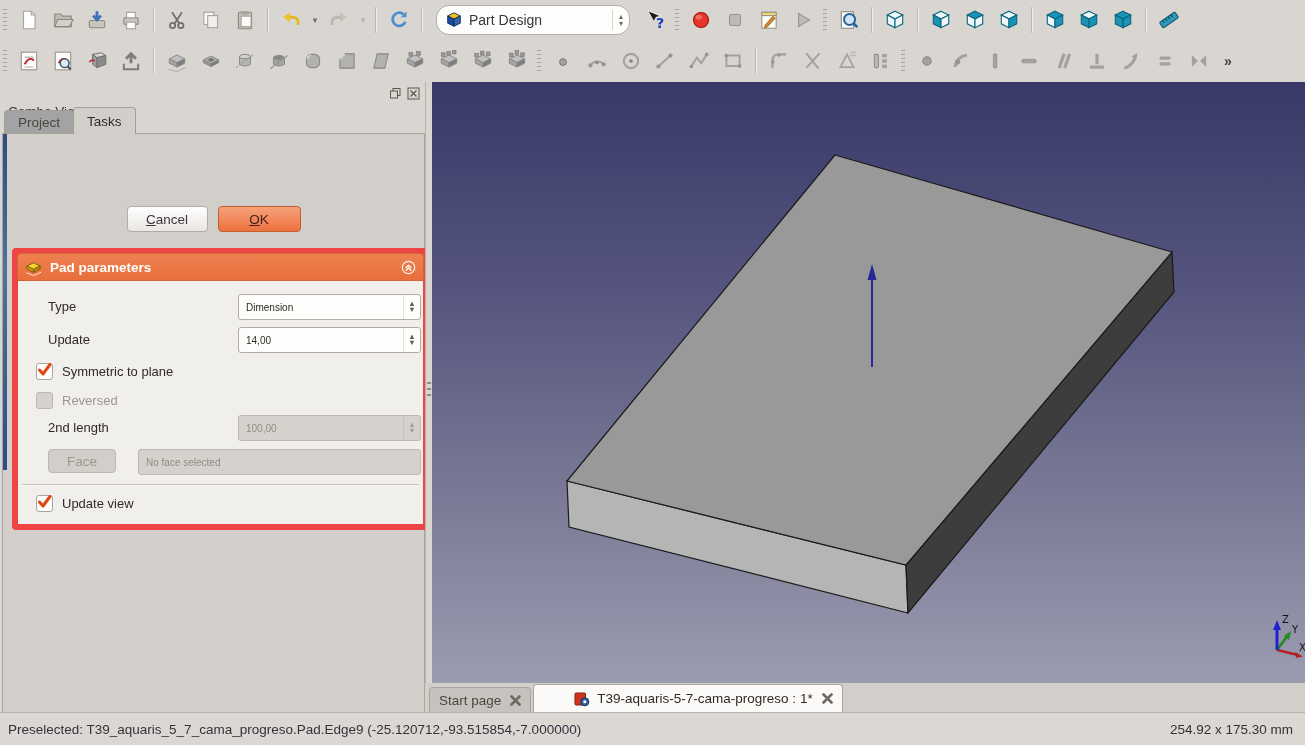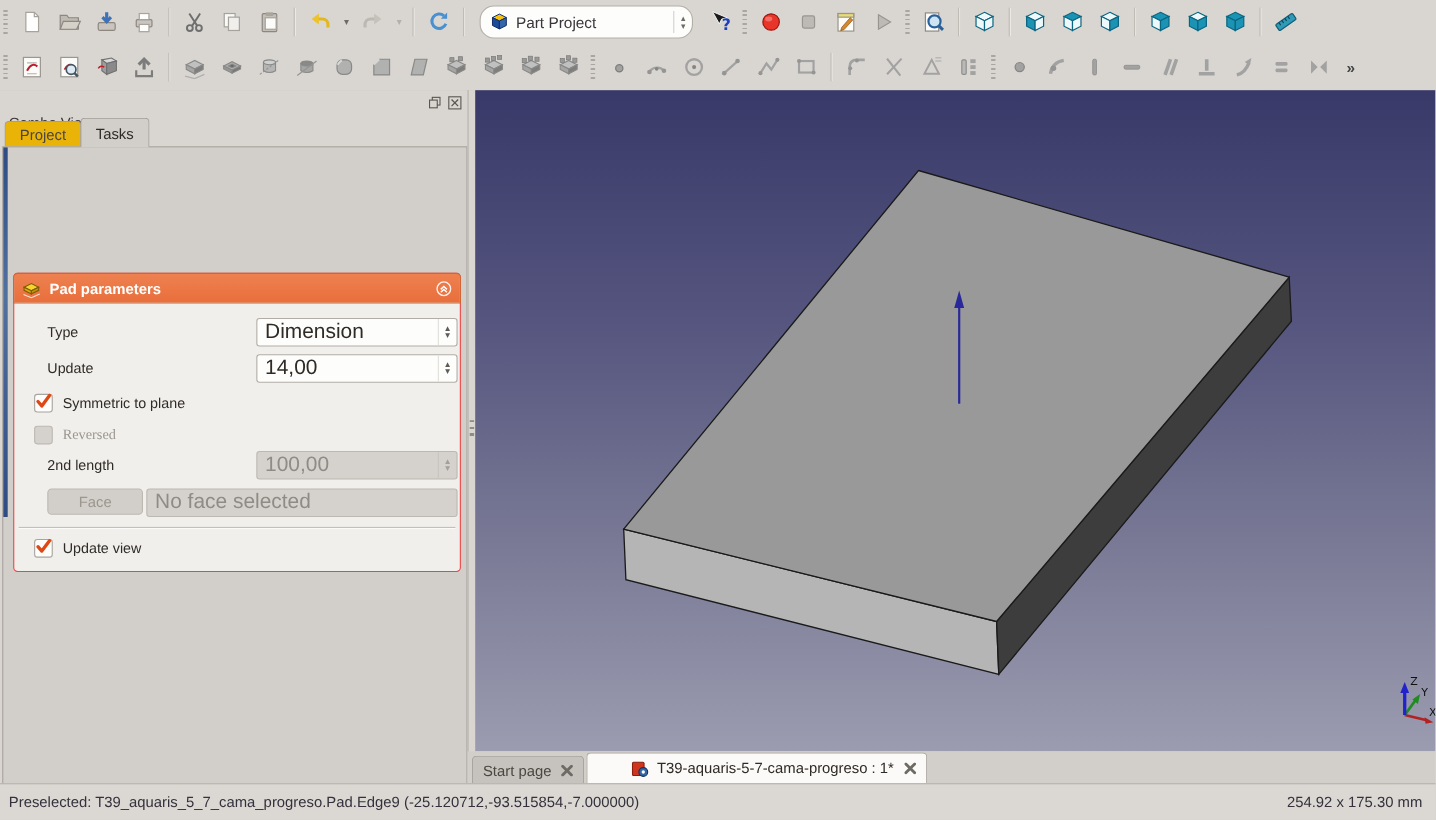--- a/index.html
+++ b/index.html
@@ -30,59 +30,59 @@
   #main{position:absolute;top:82px;left:0;width:1305px;height:630px;}
   
   #combo-panel{position:absolute;left:0;top:0;width:425px;height:630px;background:#d9d6d2;}
   #combo-titlebar{position:absolute;left:0;top:0;width:100%;height:22px;display:flex;align-items:center;}
   #combo-title{margin-left:8px;font-size:13.5px;color:#3a363b;flex:1;margin-top:37px;}
   .title-btn{width:13px;height:13px;margin-right:5px;background:none;border:none;padding:0;display:flex;}
   .title-btn svg{width:13px;height:13px;}
   #combo-tabs{position:absolute;left:4px;top:23px;height:29px;display:flex;align-items:flex-end;}
   .ctab{height:26px;padding:0 13px;display:flex;align-items:center;font-size:13.5px;
         border:1px solid #a29e98;border-bottom:none;border-radius:4px 4px 0 0;margin-right:-1px;}
-  .ctab.inactive{background:#eab308;color:#4a4640;height:23px;}
+  .ctab.inactive{background:#a3a3a3;color:#4a4640;height:23px;}
   .ctab.active{background:#d2cfca;color:#2f2b26;position:relative;z-index:2;}
   #tasks-content{position:absolute;left:2px;top:51px;width:421px;height:579px;
                  background:#d2cfca;border:1px solid #a8a49e;}
   #tasks-scrollbar{position:absolute;left:0;top:0;width:4px;height:336px;
                    background:linear-gradient(to bottom,#2e4c82,#51719f 40%,#2e4c82);}
   .dlg-buttons{position:absolute;left:0;top:72px;width:100%;display:flex;justify-content:center;gap:10px;}
   .btn{height:26px;border-radius:4px;font-size:13.5px;display:flex;align-items:center;justify-content:center;}
   .btn span{display:block;}
   .btn span::first-letter{text-decoration:underline;}
   #cancel-btn{width:81px;background:linear-gradient(#fefefe,#e9e6e2);border:1px solid #b1ada6;color:#3a363b;}
   #ok-btn{width:83px;background:linear-gradient(#f5a27a,#ee7140);border:1px solid #c05f2e;color:#42231a;}
   
   #pad-box{position:absolute;left:9px;top:114px;width:405px;height:270px;
-           background:#f1efec;border:1px solid #ef4444;border-radius:4px;}
+           background:#f1efec;border:6px solid #ef4444;border-radius:4px;}
   #pad-header{position:absolute;left:-1px;top:-1px;width:405px;height:26px;border:1px solid #cf6633;
      background:linear-gradient(#ee8150,#e96f3c);border-radius:4px 4px 0 0;
      display:flex;align-items:center;color:#fff;font-weight:bold;font-size:13.5px;}
   #pad-header svg.hicon{width:19px;height:19px;margin:0 7px 0 6px;}
   #pad-header .collapse{margin-left:auto;margin-right:7px;background:none;border:none;padding:0;display:flex;}
   #pad-header .collapse svg{width:15px;height:15px;}
   .frow{position:absolute;left:0;width:100%;height:26px;margin-left:12px;}
   .flabel{position:absolute;left:18px;line-height:26px;color:#2f2b26;}
   .ffield{position:absolute;left:208px;width:181px;height:24px;background:#fdfdfc;
           border:1px solid #b1ada6;border-radius:3px;display:flex;align-items:center;}
-  .ffield .fval{flex:1;padding-left:7px;font-size:19px;color:#2f2b26;}
+  .ffield .fval{flex:1;padding-left:7px;font-size:10px;color:#2f2b26;}
   .spin{width:16px;height:100%;display:flex;flex-direction:column;align-items:center;justify-content:center;
         color:#5e5a54;font-size:7.5px;line-height:6.5px;border-left:1px solid #e2dfda;}
   .ffield.dis{background:#d5d2cd;border-color:#bcb8b2;}
   .ffield.dis .fval{color:#8f8b85;}
   .ffield.dis .spin{color:#a39f99;border-left-color:#c8c4bf;}
   .cbrow{position:absolute;left:18px;display:flex;align-items:center;height:18px;}
   .cbox{width:15px;height:15px;border:1px solid #a8a49e;border-radius:3px;background:#fdfdfc;
         margin-right:9px;position:relative;flex:none;}
   .cbox svg{position:absolute;left:-1px;top:-3px;width:17px;height:17px;}
   .cbrow.dis .cbox{background:#d5d2cd;border-color:#bcb8b2;}
   .cblabel{color:#2f2b26;}
-  .cbrow.dis .cblabel{color:#9b978f;font-family:Liberation Serif, serif;}
-  #face-btn{position:absolute;left:18px;width:87px;height:24px;background:#d2cfca;
+  .cbrow.dis .cblabel{color:#9b978f;}
+  #face-btn{position:absolute;left:18px;width:68px;height:24px;background:#d2cfca;
             border:1px solid #bcb8b2;border-radius:4px;color:#9b978f;font-size:13.5px;}
   #face-field{left:108px;width:281px;}
   .divider{position:absolute;left:4px;width:397px;height:1px;background:#c3bfb9;box-shadow:0 1px 0 #fbfaf8;}
   
   #splitter{position:absolute;left:425px;top:0;width:7px;height:630px;background:#d9d6d2;
             border-left:1px solid #b5b1ab;}
   #splitter .grip{position:absolute;left:1px;top:300px;width:4px;height:18px;
      background:repeating-linear-gradient(to bottom,#8f8b85 0 2px,transparent 2px 6px);}
   
   #viewport{position:absolute;left:432px;top:0;width:873px;height:601px;
@@ -200,21 +200,21 @@
     </button>
     <div class="tb-sep"></div>
     <div class="wb-combo">
       <svg viewBox="0 0 20 20">
         <g stroke="#0f2d66" stroke-width="1">
           <path d="M10 2 17 5.5 10 9 3 5.5Z" fill="#f5c211"></path>
           <path d="M3 5.5 10 9 10 17 3 13.5Z" fill="#1c4b9b"></path>
           <path d="M10 9 17 5.5 17 13.5 10 17Z" fill="#3465a4"></path>
         </g>
       </svg>
-      <span class="wb-label">Part Project</span>
+      <span class="wb-label">Part Design</span>
       <span class="wb-spin">
         <span>▴</span>
         <span>▾</span>
       </span>
     </div>
     <button class="tb-btn">
       <span style="display:flex">
         <svg viewBox="0 0 20 20">
           <path d="M3.5 1.5l5.5 10 2-4 4.5-1z" fill="#1a1a1a" stroke="#fff" stroke-width=".7"></path>
           <text x="11" y="17" font-size="13" font-weight="bold" fill="#1d3fbf" font-family="DejaVu Sans">?</text>
@@ -703,20 +703,28 @@
           <span>Project</span>
         </div>
       <div class="ctab active">
           <span>Tasks</span>
         </div>
     </div>
 
     <div id="tasks-content">
       <div id="tasks-scrollbar"></div>
 
+      <div class="dlg-buttons">
+        <button id="cancel-btn" class="btn">
+            <span>Cancel</span>
+          </button>
+        <button id="ok-btn" class="btn">
+            <span>OK</span>
+          </button>
+      </div>
 
       <div id="pad-box">
         <div id="pad-header">
           <svg class="hicon" viewBox="0 0 20 20">
             <path d="M2.5 15.5l7.5 3 8-3.5" stroke="#fbe6d8" fill="none"></path>
             <path d="M3 8.5 10 5 17 8.5 10 12Z" fill="#f6d32d" stroke="#7a5c06"></path>
             <path d="M3 8.5 10 12 10 15 3 11.5Z" fill="#e5a50a" stroke="#7a5c06"></path>
             <path d="M10 12 17 8.5 17 11.5 10 15Z" fill="#c78f06" stroke="#7a5c06"></path>
           </svg>
           <span>Pad parameters</span>

